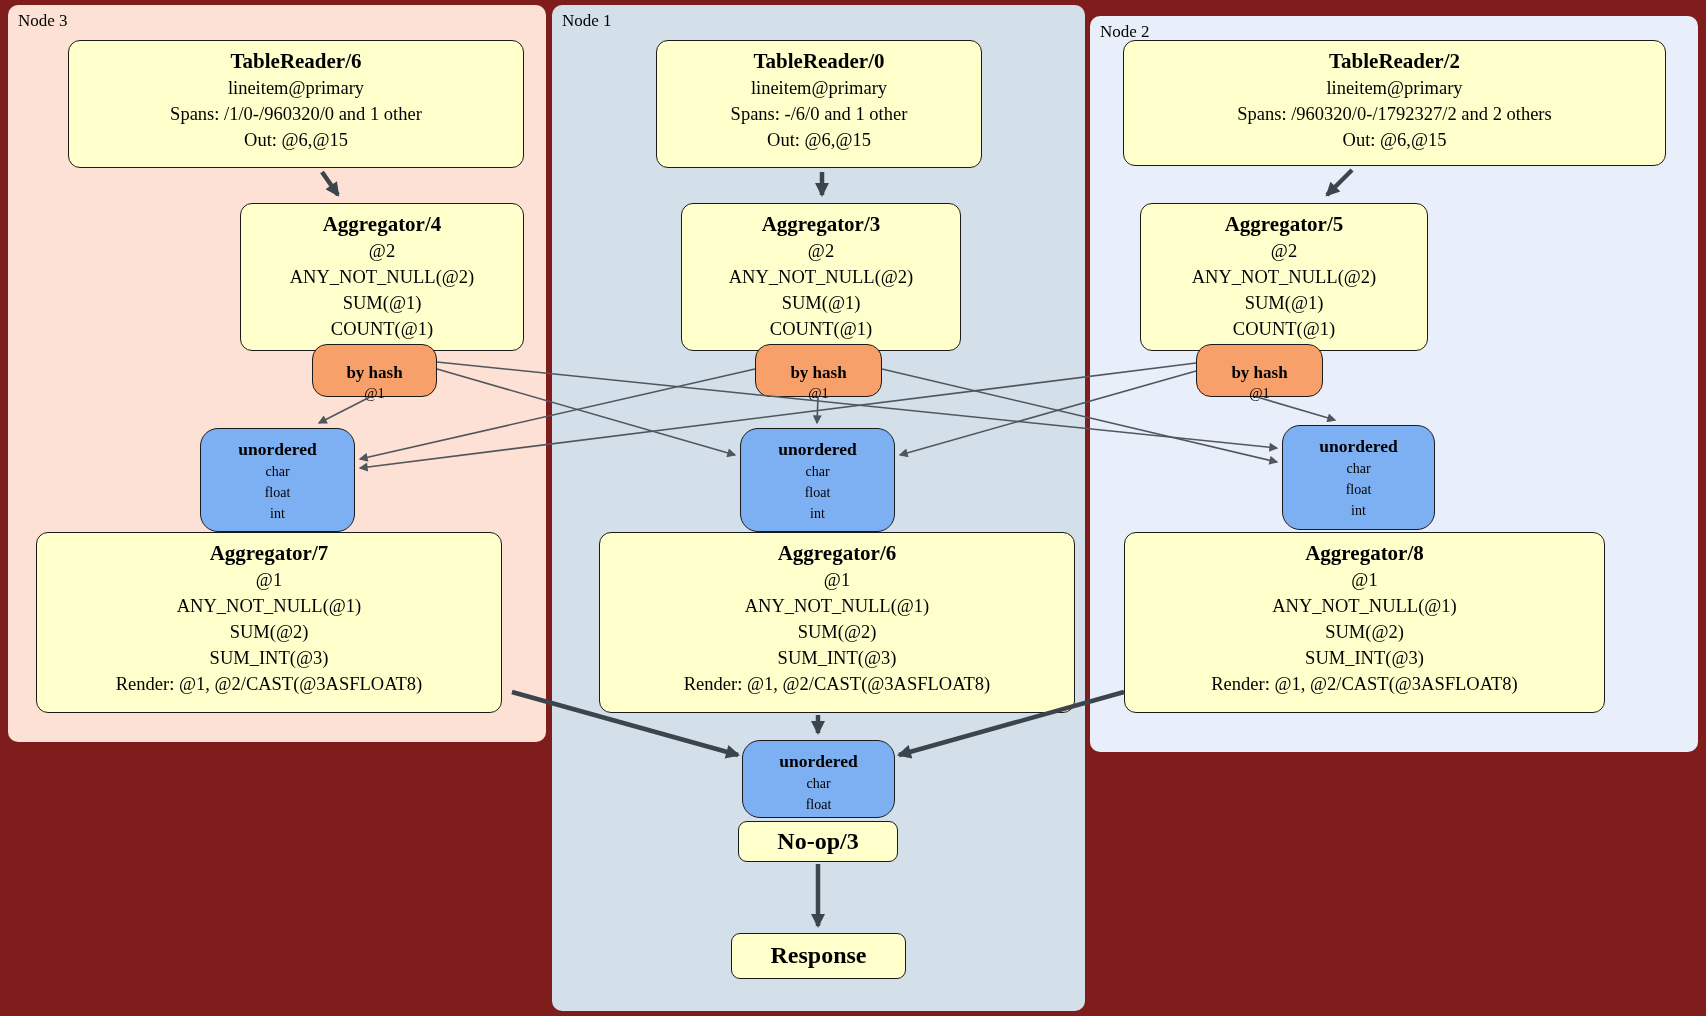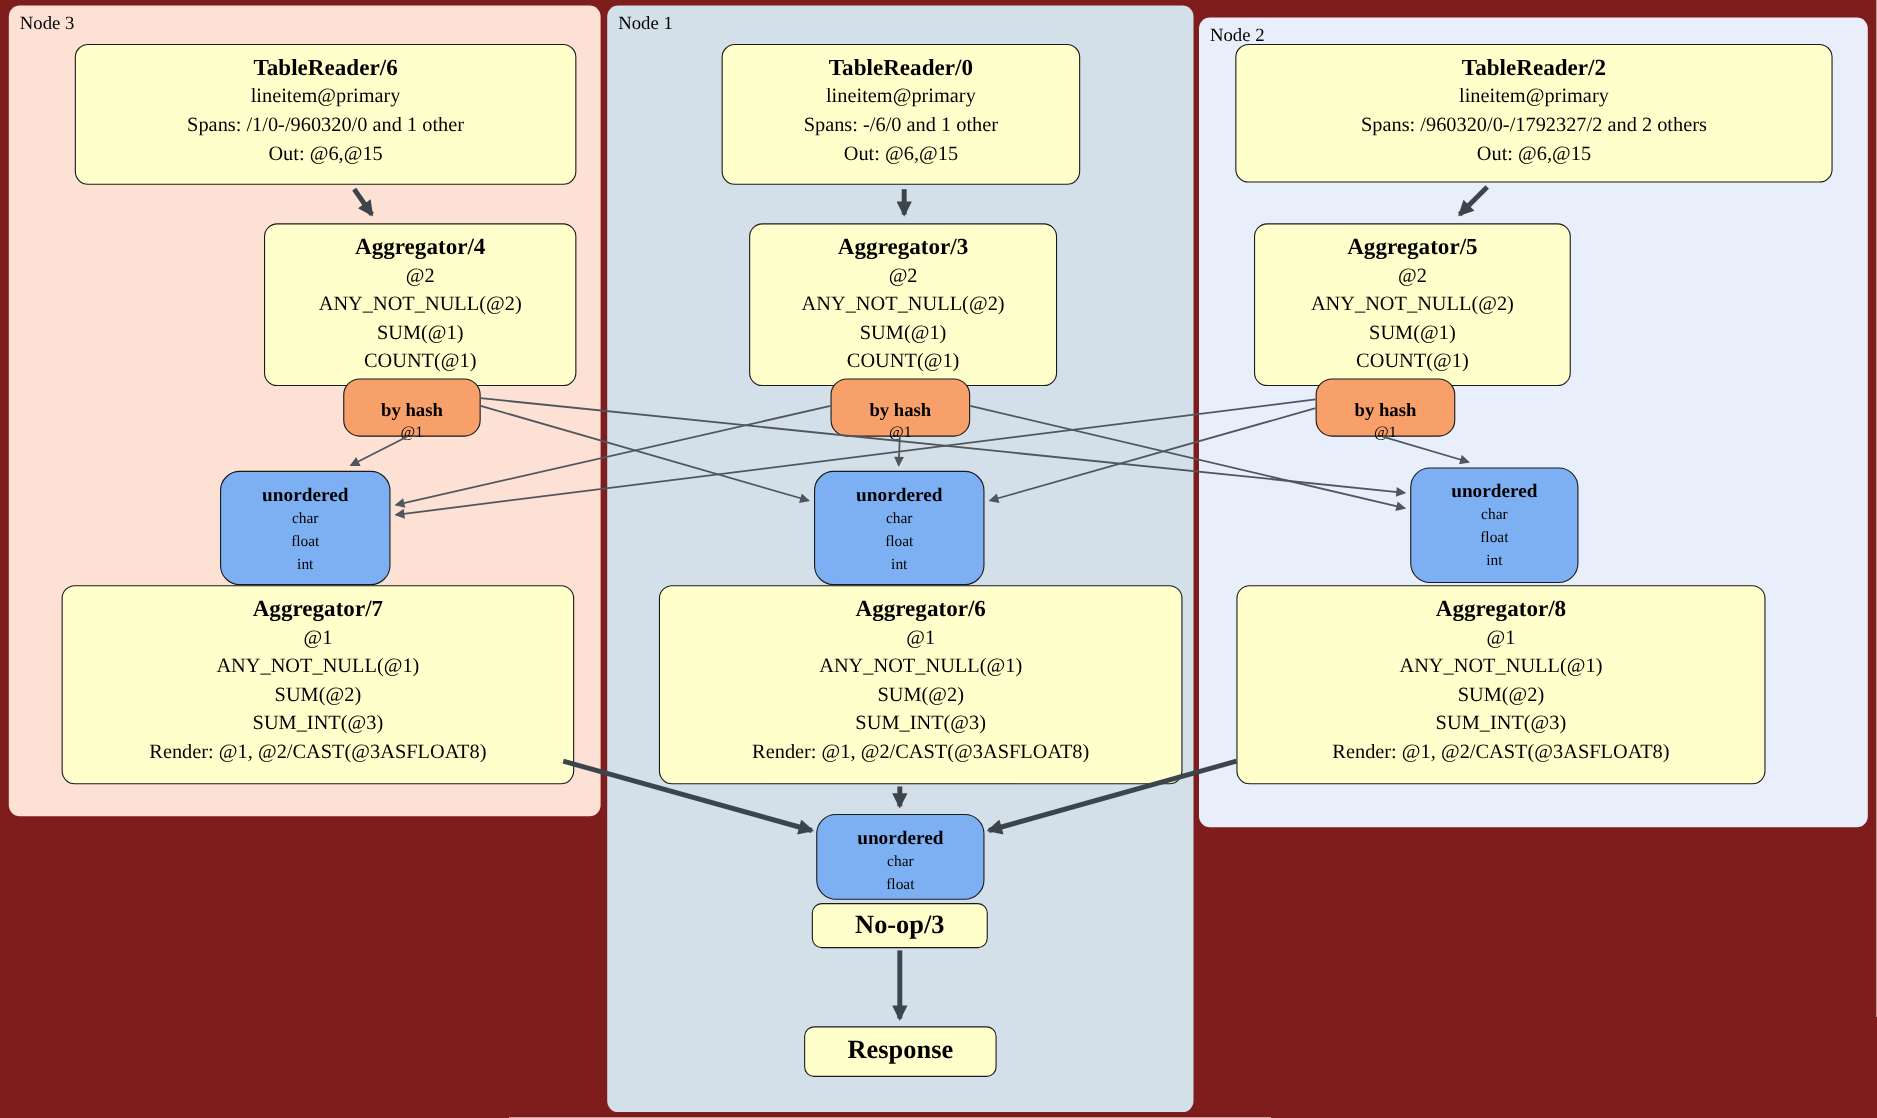--- a/index.html
+++ b/index.html
@@ -20,21 +20,21 @@
   }
   .proc-title{font-size:21px;font-weight:bold;line-height:28px;}
   .proc-line{font-size:18.5px;line-height:26px;white-space:nowrap;}
 
   #box-tr1{left:68px;top:40px;width:456px;height:128px;}
   #box-tr0{left:656px;top:40px;width:326px;height:128px;}
   #box-tr2{left:1123px;top:40px;width:543px;height:126px;}
   #box-ag4{left:240px;top:203px;width:284px;height:148px;}
   #box-ag3{left:681px;top:203px;width:280px;height:148px;}
   #box-ag5{left:1140px;top:203px;width:288px;height:148px;}
-  #box-ag7{left:56px;top:532px;width:466px;height:181px;}
+  #box-ag7{left:36px;top:532px;width:466px;height:181px;}
   #box-ag6{left:599px;top:532px;width:476px;height:181px;}
   #box-ag8{left:1124px;top:532px;width:481px;height:181px;}
 
   .router{
     position:absolute;background:#f7a06a;border:1.6px solid #1a1a1a;border-radius:15px;
     text-align:center;z-index:3;box-sizing:border-box;padding-top:16px;
   }
   .router-title{font-size:17px;font-weight:bold;line-height:23px;}
   .router-sub{font-size:14.5px;line-height:19px;}
   #box-bh3{left:312px;top:344px;width:125px;height:53px;}

